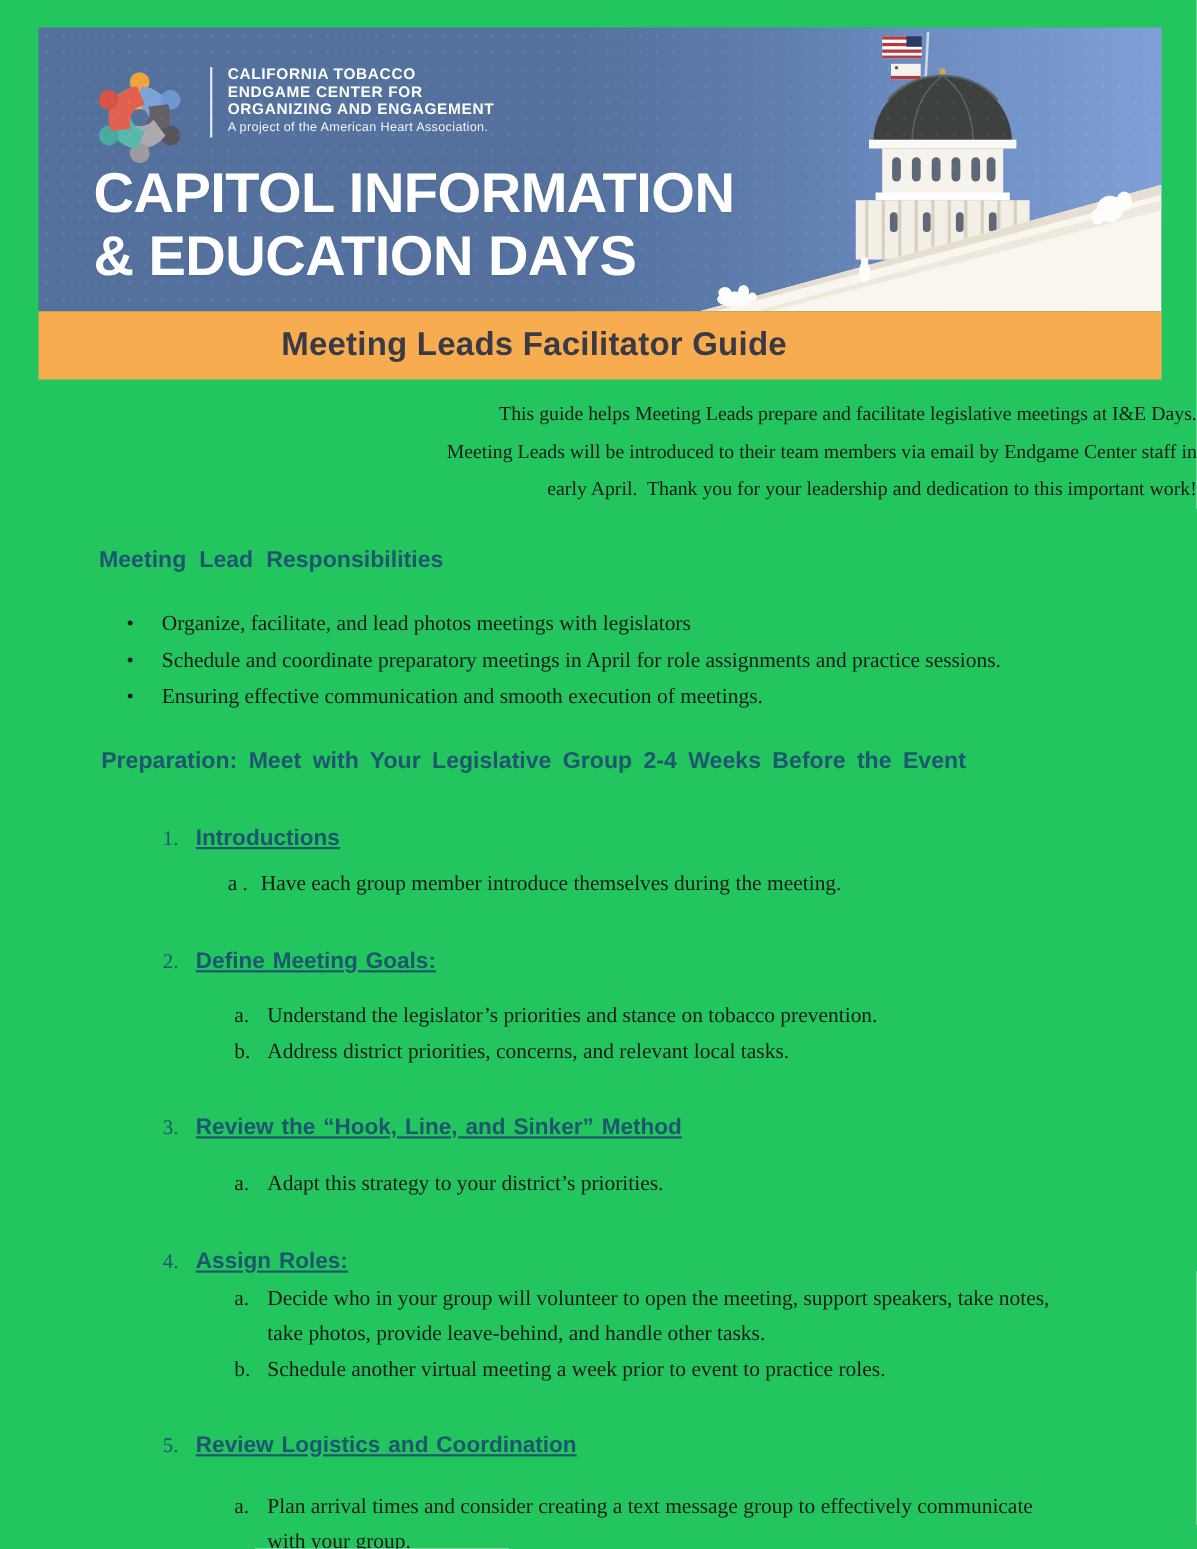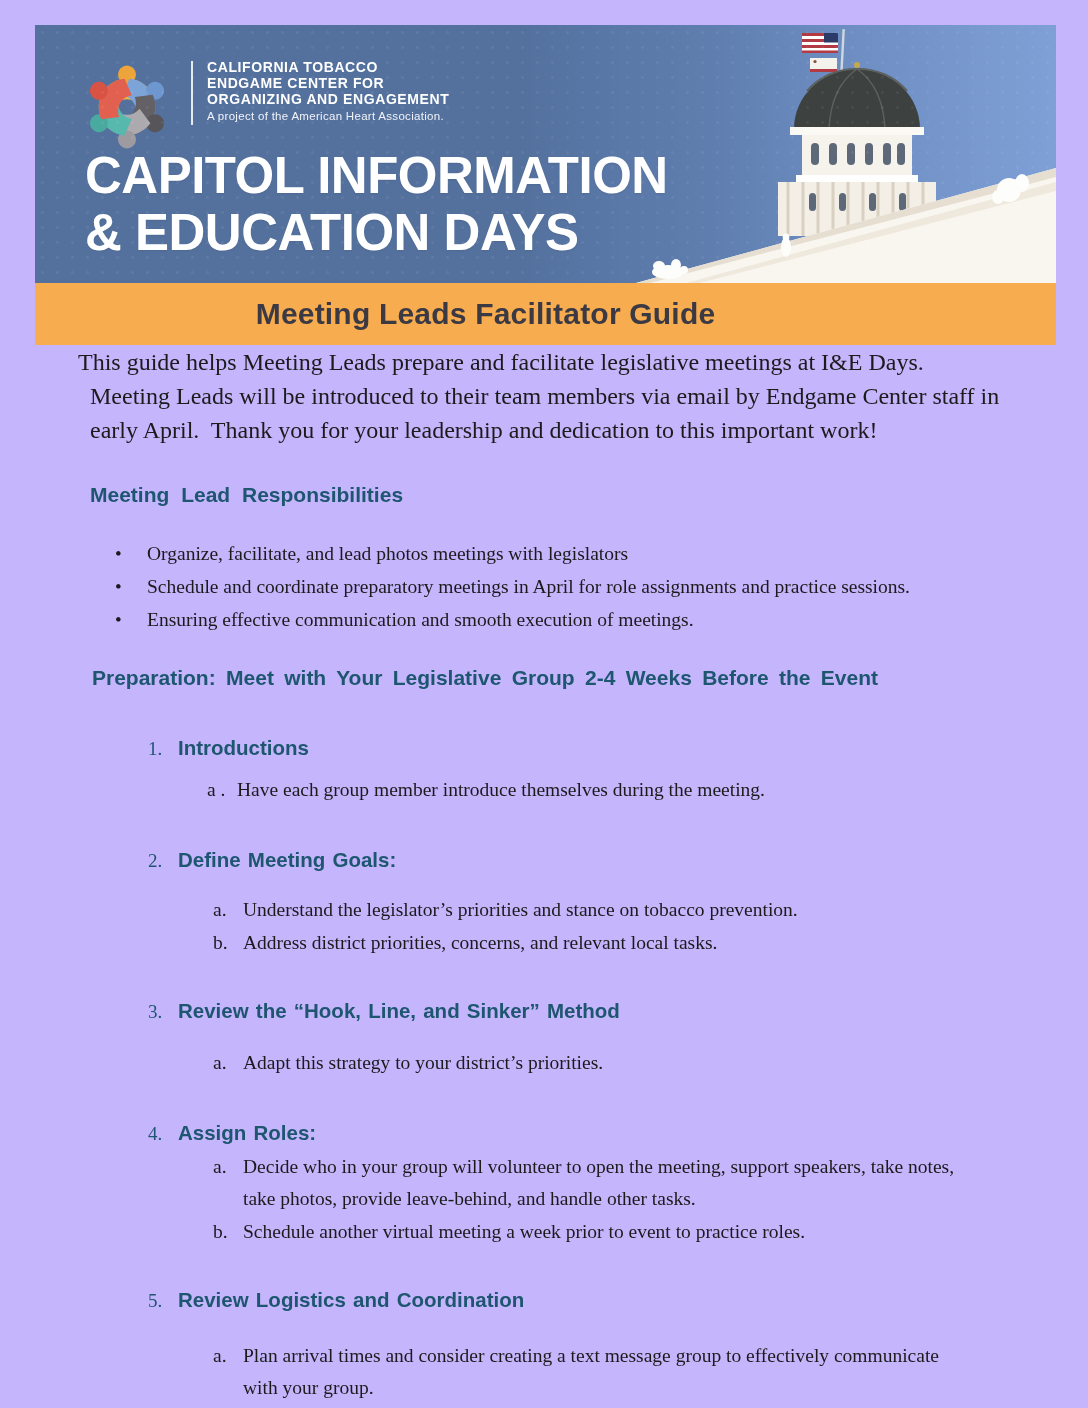--- a/index.html
+++ b/index.html
@@ -1,17 +1,17 @@
 <!DOCTYPE html>
 <html><head>
 <meta charset="utf-8">
 <style>
   html,body{margin:0;padding:0;background:#ffffff;}
   body{width:1088px;height:1408px;position:relative;font-family:"Liberation Serif",serif;color:#1b1b1b;}
-  .page{position:absolute;inset:0;background:#c4b5fd;overflow:hidden;}
+  .page{position:absolute;inset:0;background:#22c55e;overflow:hidden;}
 
   
   .header{
     position:absolute;left:35px;top:25px;width:1021px;height:258px;
     background:linear-gradient(90deg,#54719E 0%,#54719E 48%,#6384B7 72%,#7C9DD3 100%);
     overflow:hidden;
   }
   .header::after{ 
     content:"";position:absolute;inset:0;
     background-image:radial-gradient(rgba(255,255,255,0.06) 1.2px,transparent 1.6px);
@@ -40,39 +40,39 @@
     padding-right:120px;box-sizing:border-box;
   }
   .banner-title{
     font-family:"Liberation Sans",sans-serif;font-weight:bold;
     font-size:30px;color:#3B3A44;letter-spacing:.2px;
   }
 
   
   .content{position:absolute;left:0;top:345px;width:1088px;padding-left:78px;box-sizing:border-box;}
 
-  .intro{font-size:24px;line-height:34px;}
+  .intro{margin-top:14px;font-size:18px;line-height:34px;text-align:right;}
   .intro .il{white-space:pre-wrap;}
   .intro .indent{padding-left:12px;}
 
   .h-teal{
     font-family:"Liberation Sans",sans-serif;font-weight:bold;color:#1E5670;
     font-size:21px;
   }
   .resp-h{margin-top:36px;padding-left:12px;word-spacing:6px;}
 
   .resp-ul{list-style:none;margin:30px 0 0 0;padding:0 0 0 37px;}
   .resp-ul li{position:relative;padding-left:32px;font-size:19.5px;line-height:33px;}
   .resp-ul li::before{content:"\2022";position:absolute;left:0;top:0;font-size:19px;}
 
   .prep-h{margin-top:30px;padding-left:14px;font-size:21px;word-spacing:4.5px;}
 
   .num-row{padding-left:70px;font-size:20px;}
   .num-row .num{display:inline-block;width:30px;color:#1E5670;font-family:"Liberation Serif",serif;font-size:19px;}
-  .num-row .ttl{font-family:"Liberation Sans",sans-serif;font-weight:bold;color:#1E5670;font-size:20.5px;word-spacing:1.5px;}
+  .num-row .ttl{font-family:"Liberation Sans",sans-serif;font-weight:bold;color:#1E5670;font-size:20.5px;word-spacing:1.5px;text-decoration:underline;}
 
   .sub-row{padding-left:135px;font-size:19.5px;line-height:32px;display:flex;}
   .sub-row .lbl{flex:0 0 30px;white-space:pre;}
   .sub-row .txt{max-width:712px;}
 
   .row-1{margin-top:46px}
   .sub-1a{margin-top:14px;padding-left:129px;}
   .row-2{margin-top:42px}
   .sub-2a{margin-top:22px}
   .sub-2b{margin-top:1px}

